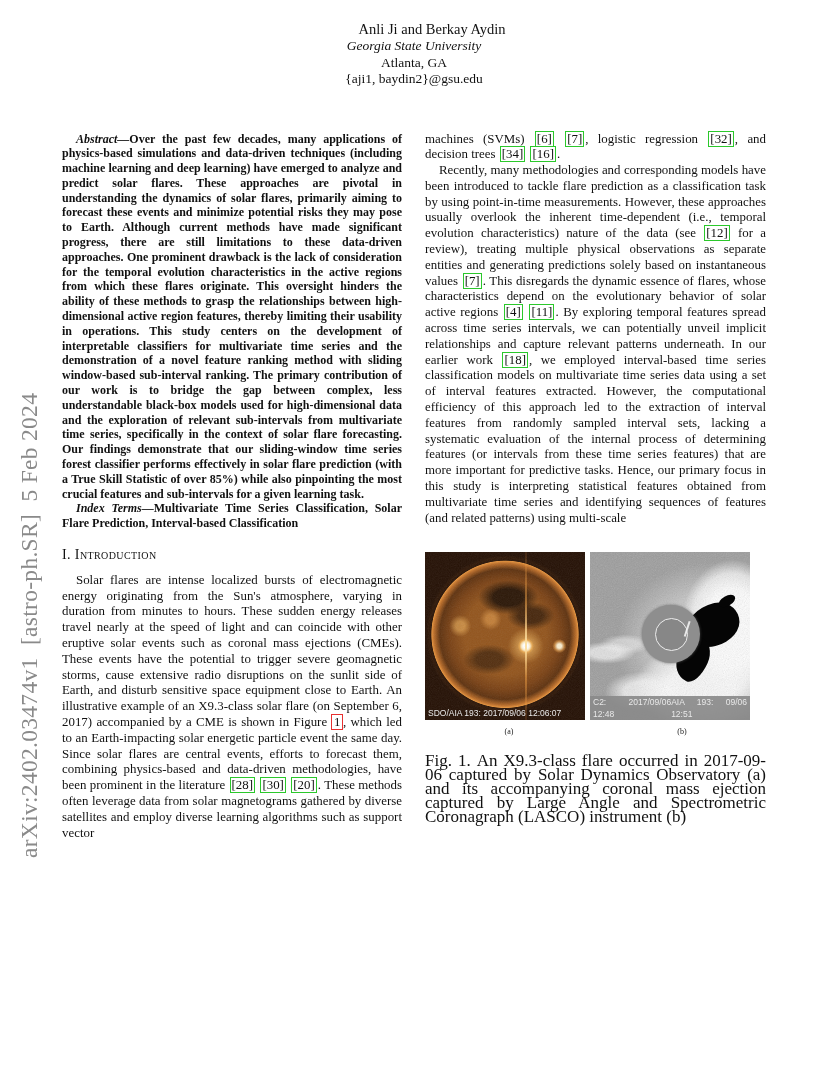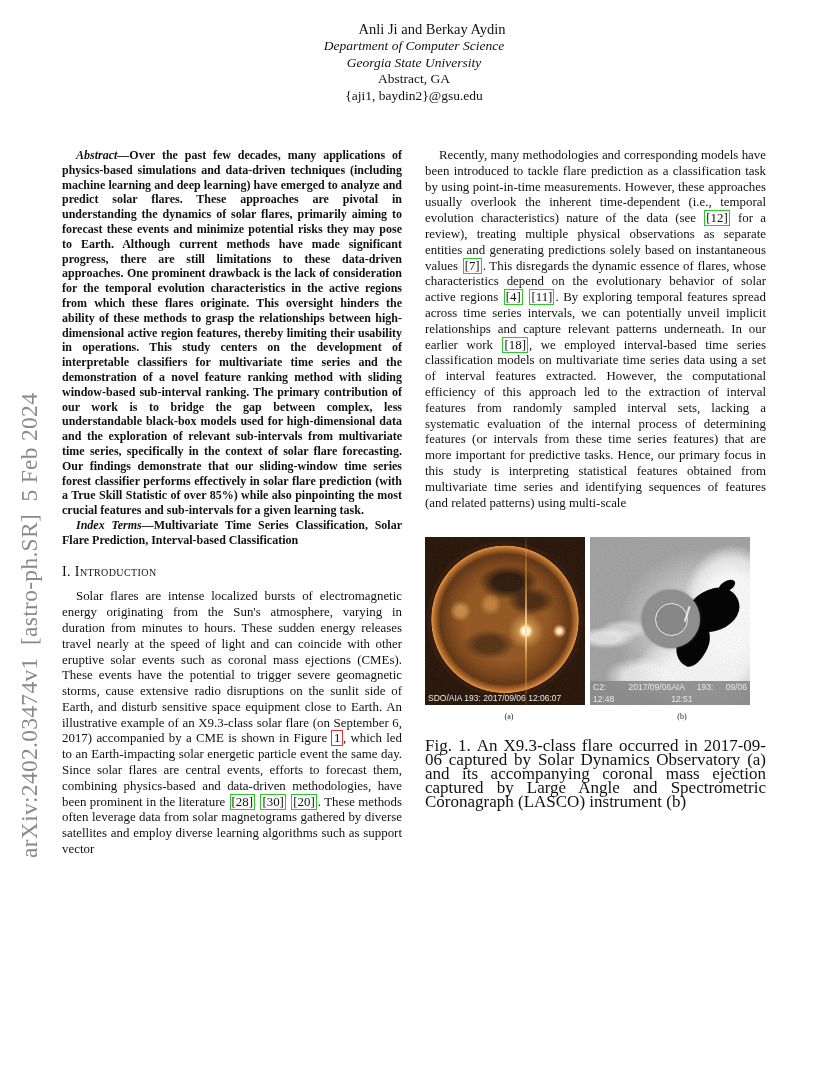--- a/index.html
+++ b/index.html
@@ -186,39 +186,39 @@
       <feTurbulence type="fractalNoise" baseFrequency="0.9" numOctaves="2" stitchTiles="stitch"></feTurbulence>
       <feColorMatrix type="saturate" values="0"></feColorMatrix>
     </filter>
   </svg>
 
   <div class="watermark" style="color: rgb(138, 138, 138);">arXiv:2402.03474v1  [astro-ph.SR]  5 Feb 2024</div>
 
 
   <div class="authors">
     <div class="author-names">Anli Ji and Berkay Aydin</div>
-    <div class="affil italic">Department of Computer Science</div>
     <div class="affil italic">Georgia State University</div>
-    <div class="affil">Abstract, GA</div>
+    <div class="affil">Atlanta, GA</div>
     <div class="affil">{aji1, baydin2}@gsu.edu</div>
   </div>
 
   <div class="columns">
 
     <div class="col">
       <p class="abstract"><span class="lead">Abstract—</span><span>Over the past few decades, many applications of physics-based simulations and data-driven techniques (including machine learning and deep learning) have emerged to analyze and predict solar flares. These approaches are pivotal in understanding the dynamics of solar flares, primarily aiming to forecast these events and minimize potential risks they may pose to Earth. Although current methods have made significant progress, there are still limitations to these data-driven approaches. One prominent drawback is the lack of consideration for the temporal evolution characteristics in the active regions from which these flares originate. This oversight hinders the ability of these methods to grasp the relationships between high-dimensional active region features, thereby limiting their usability in operations. This study centers on the development of interpretable classifiers for multivariate time series and the demonstration of a novel feature ranking method with sliding window-based sub-interval ranking. The primary contribution of our work is to bridge the gap between complex, less understandable black-box models used for high-dimensional data and the exploration of relevant sub-intervals from multivariate time series, specifically in the context of solar flare forecasting. Our findings demonstrate that our sliding-window time series forest classifier performs effectively in solar flare prediction (with a True Skill Statistic of over 85%) while also pinpointing the most crucial features and sub-intervals for a given learning task.</span></p>
 
       <p class="abstract"><span class="lead">Index Terms—</span><span>Multivariate Time Series Classification, Solar Flare Prediction, Interval-based Classification</span></p>
 
       <h2 class="sec-head">I. Introduction</h2>
 
       <p class="body-p">Solar flares are intense localized bursts of electromagnetic energy originating from the Sun's atmosphere, varying in duration from minutes to hours. These sudden energy releases travel nearly at the speed of light and can coincide with other eruptive solar events such as coronal mass ejections (CMEs). These events have the potential to trigger severe geomagnetic storms, cause extensive radio disruptions on the sunlit side of Earth, and disturb sensitive space equipment close to Earth. An illustrative example of an X9.3-class solar flare (on September 6, 2017) accompanied by a CME is shown in Figure <span class="figrefbox">1</span>, which led to an Earth-impacting solar energetic particle event the same day. Since solar flares are central events, efforts to forecast them, combining physics-based and data-driven methodologies, have been prominent in the literature <span class="citebox">[28]</span> <span class="citebox">[30]</span> <span class="citebox">[20]</span>. These methods often leverage data from solar magnetograms gathered by diverse satellites and employ diverse learning algorithms such as support vector</p>
     </div>
 
     <div class="col">
+      <p class="body-p no-indent">machines (SVMs) <span class="citebox">[6]</span> <span class="citebox">[7]</span>, logistic regression <span class="citebox">[32]</span>, and decision trees <span class="citebox">[34]</span> <span class="citebox">[16]</span>.</p>
 
       <p class="body-p">Recently, many methodologies and corresponding models have been introduced to tackle flare prediction as a classification task by using point-in-time measurements. However, these approaches usually overlook the inherent time-dependent (i.e., temporal evolution characteristics) nature of the data (see <span class="citebox">[12]</span> for a review), treating multiple physical observations as separate entities and generating predictions solely based on instantaneous values <span class="citebox">[7]</span>. This disregards the dynamic essence of flares, whose characteristics depend on the evolutionary behavior of solar active regions <span class="citebox">[4]</span> <span class="citebox">[11]</span>. By exploring temporal features spread across time series intervals, we can potentially unveil implicit relationships and capture relevant patterns underneath. In our earlier work <span class="citebox">[18]</span>, we employed interval-based time series classification models on multivariate time series data using a set of interval features extracted. However, the computational efficiency of this approach led to the extraction of interval features from randomly sampled interval sets, lacking a systematic evaluation of the internal process of determining features (or intervals from these time series features) that are more important for predictive tasks. Hence, our primary focus in this study is interpreting statistical features obtained from multivariate time series and identifying sequences of features (and related patterns) using multi-scale</p>
 
       <figure class="fig">
         <div class="panels">
 
           <div class="panel panel-a">
             <div class="streak"></div>
             <svg class="noise" width="168" height="168" aria-hidden="true">
               <rect width="168" height="168" filter="url(#grain)" opacity="0.10"></rect>

